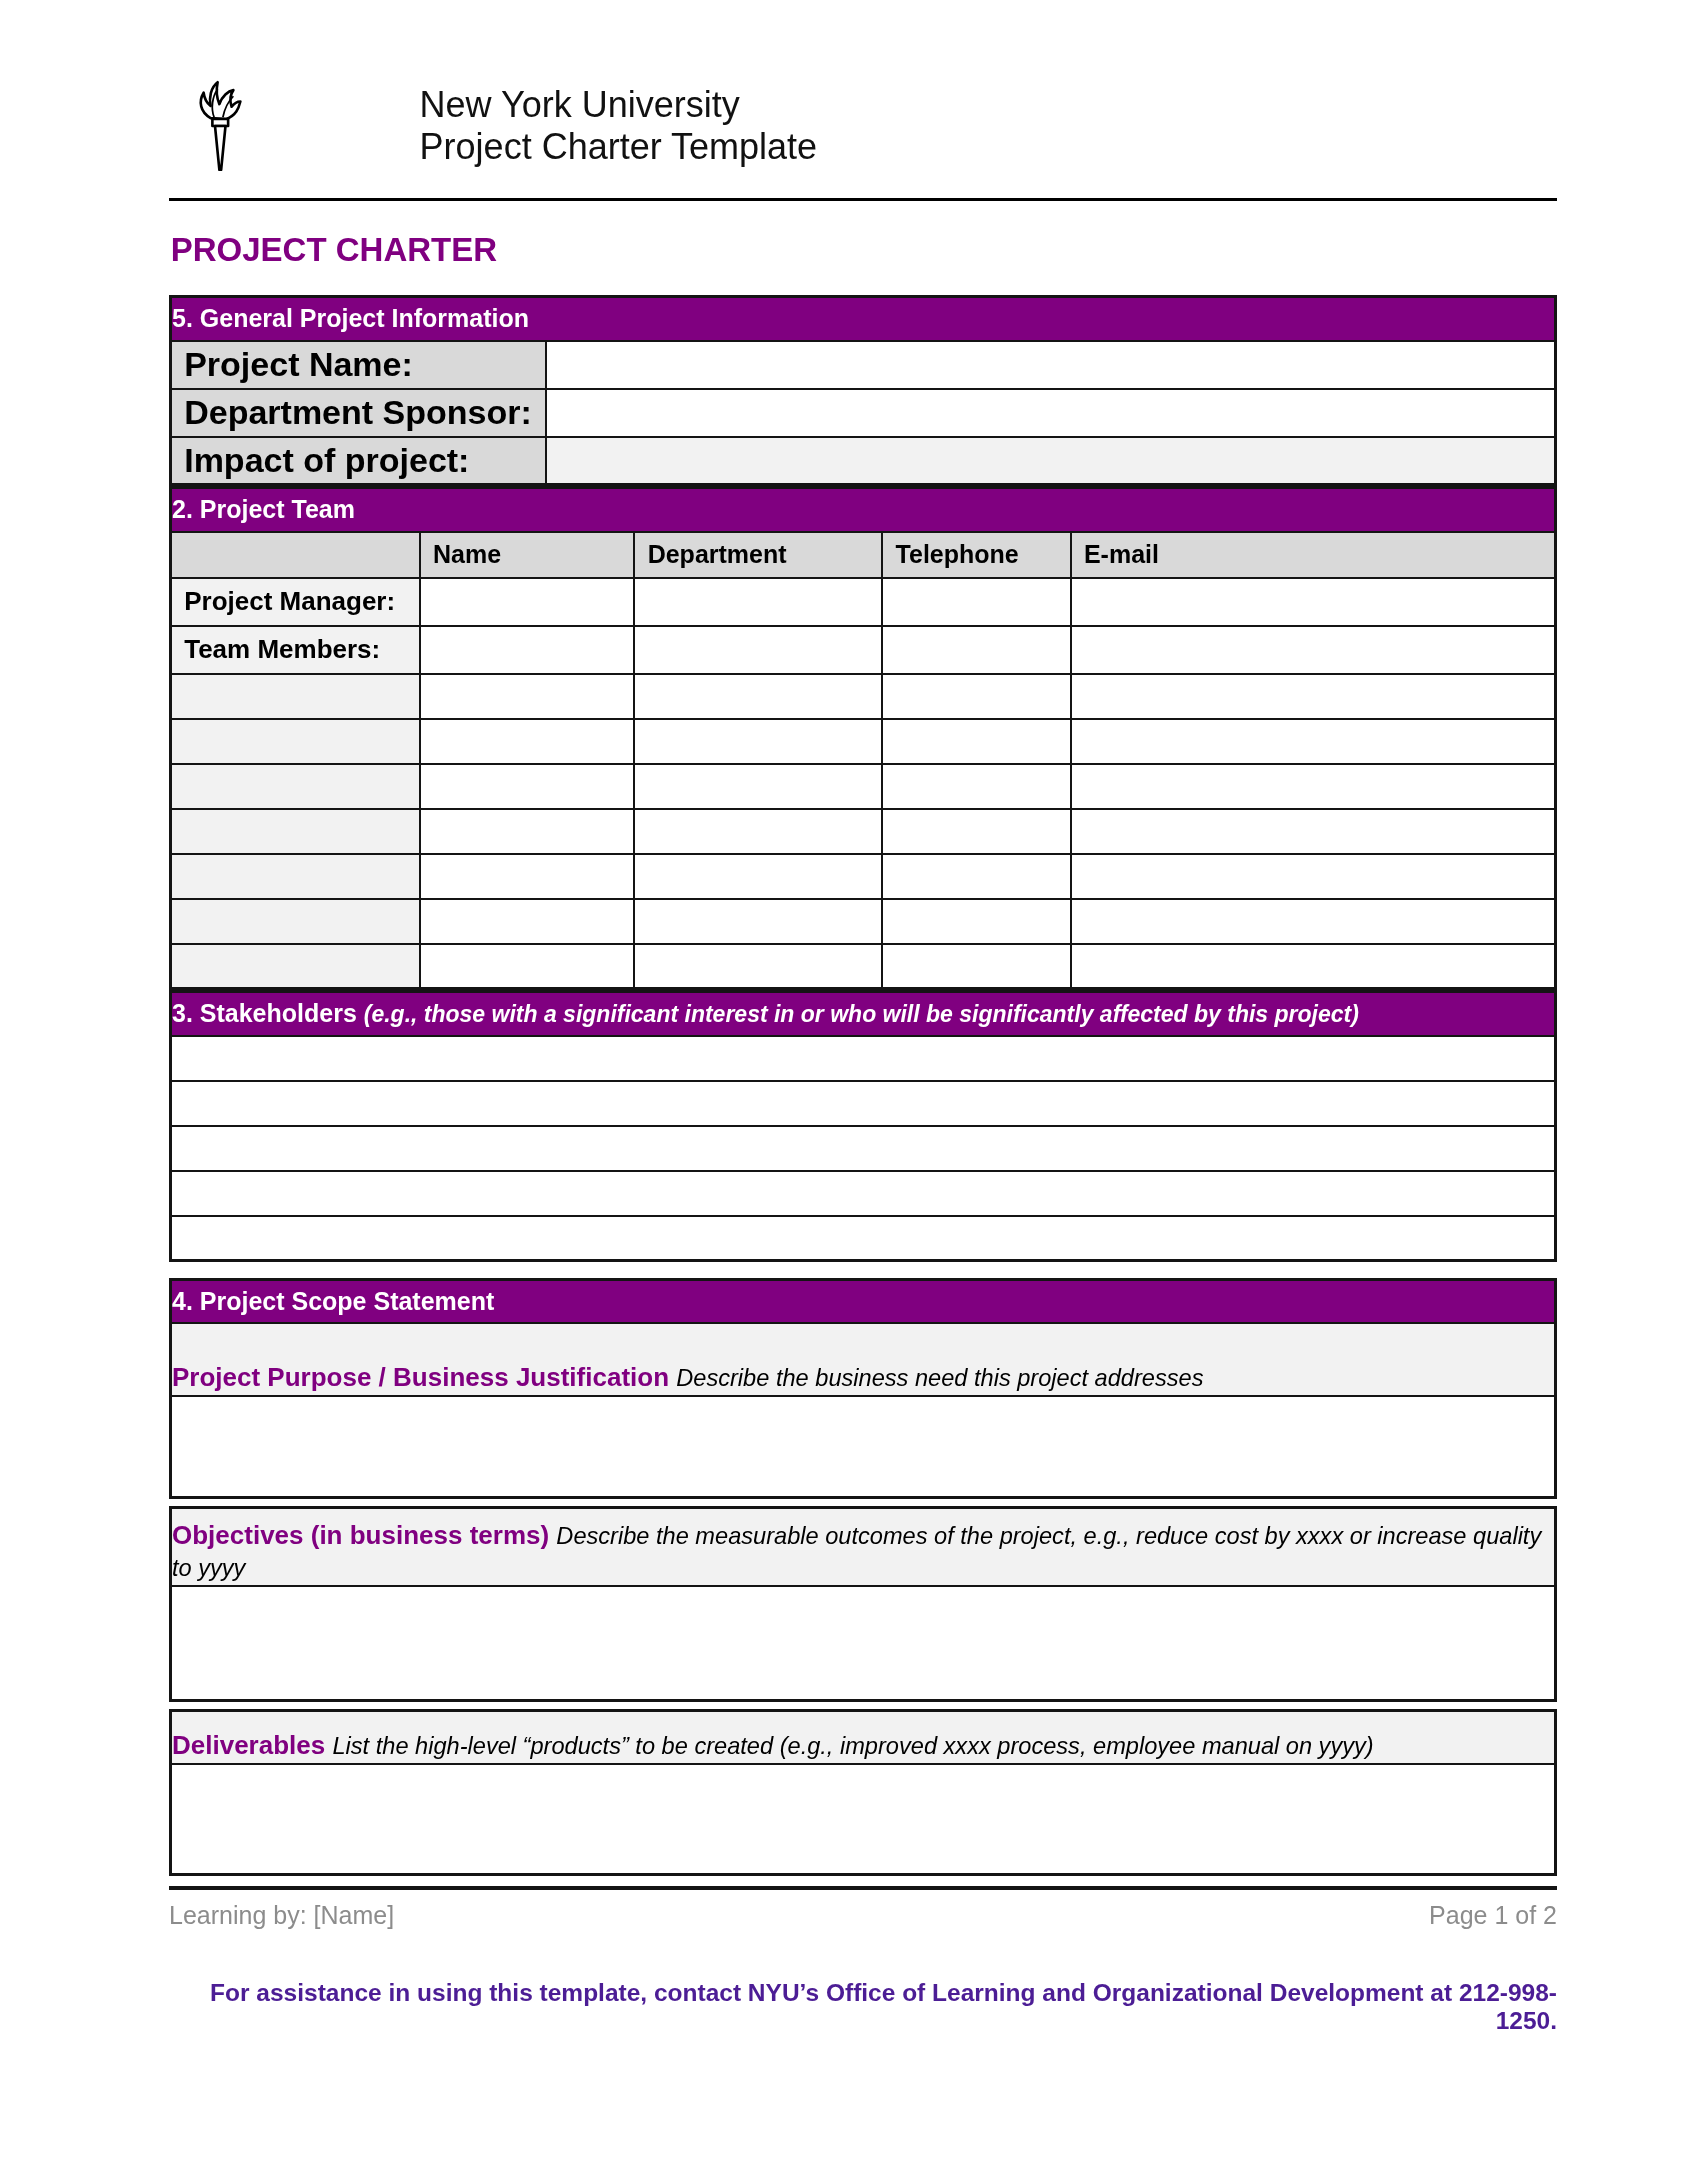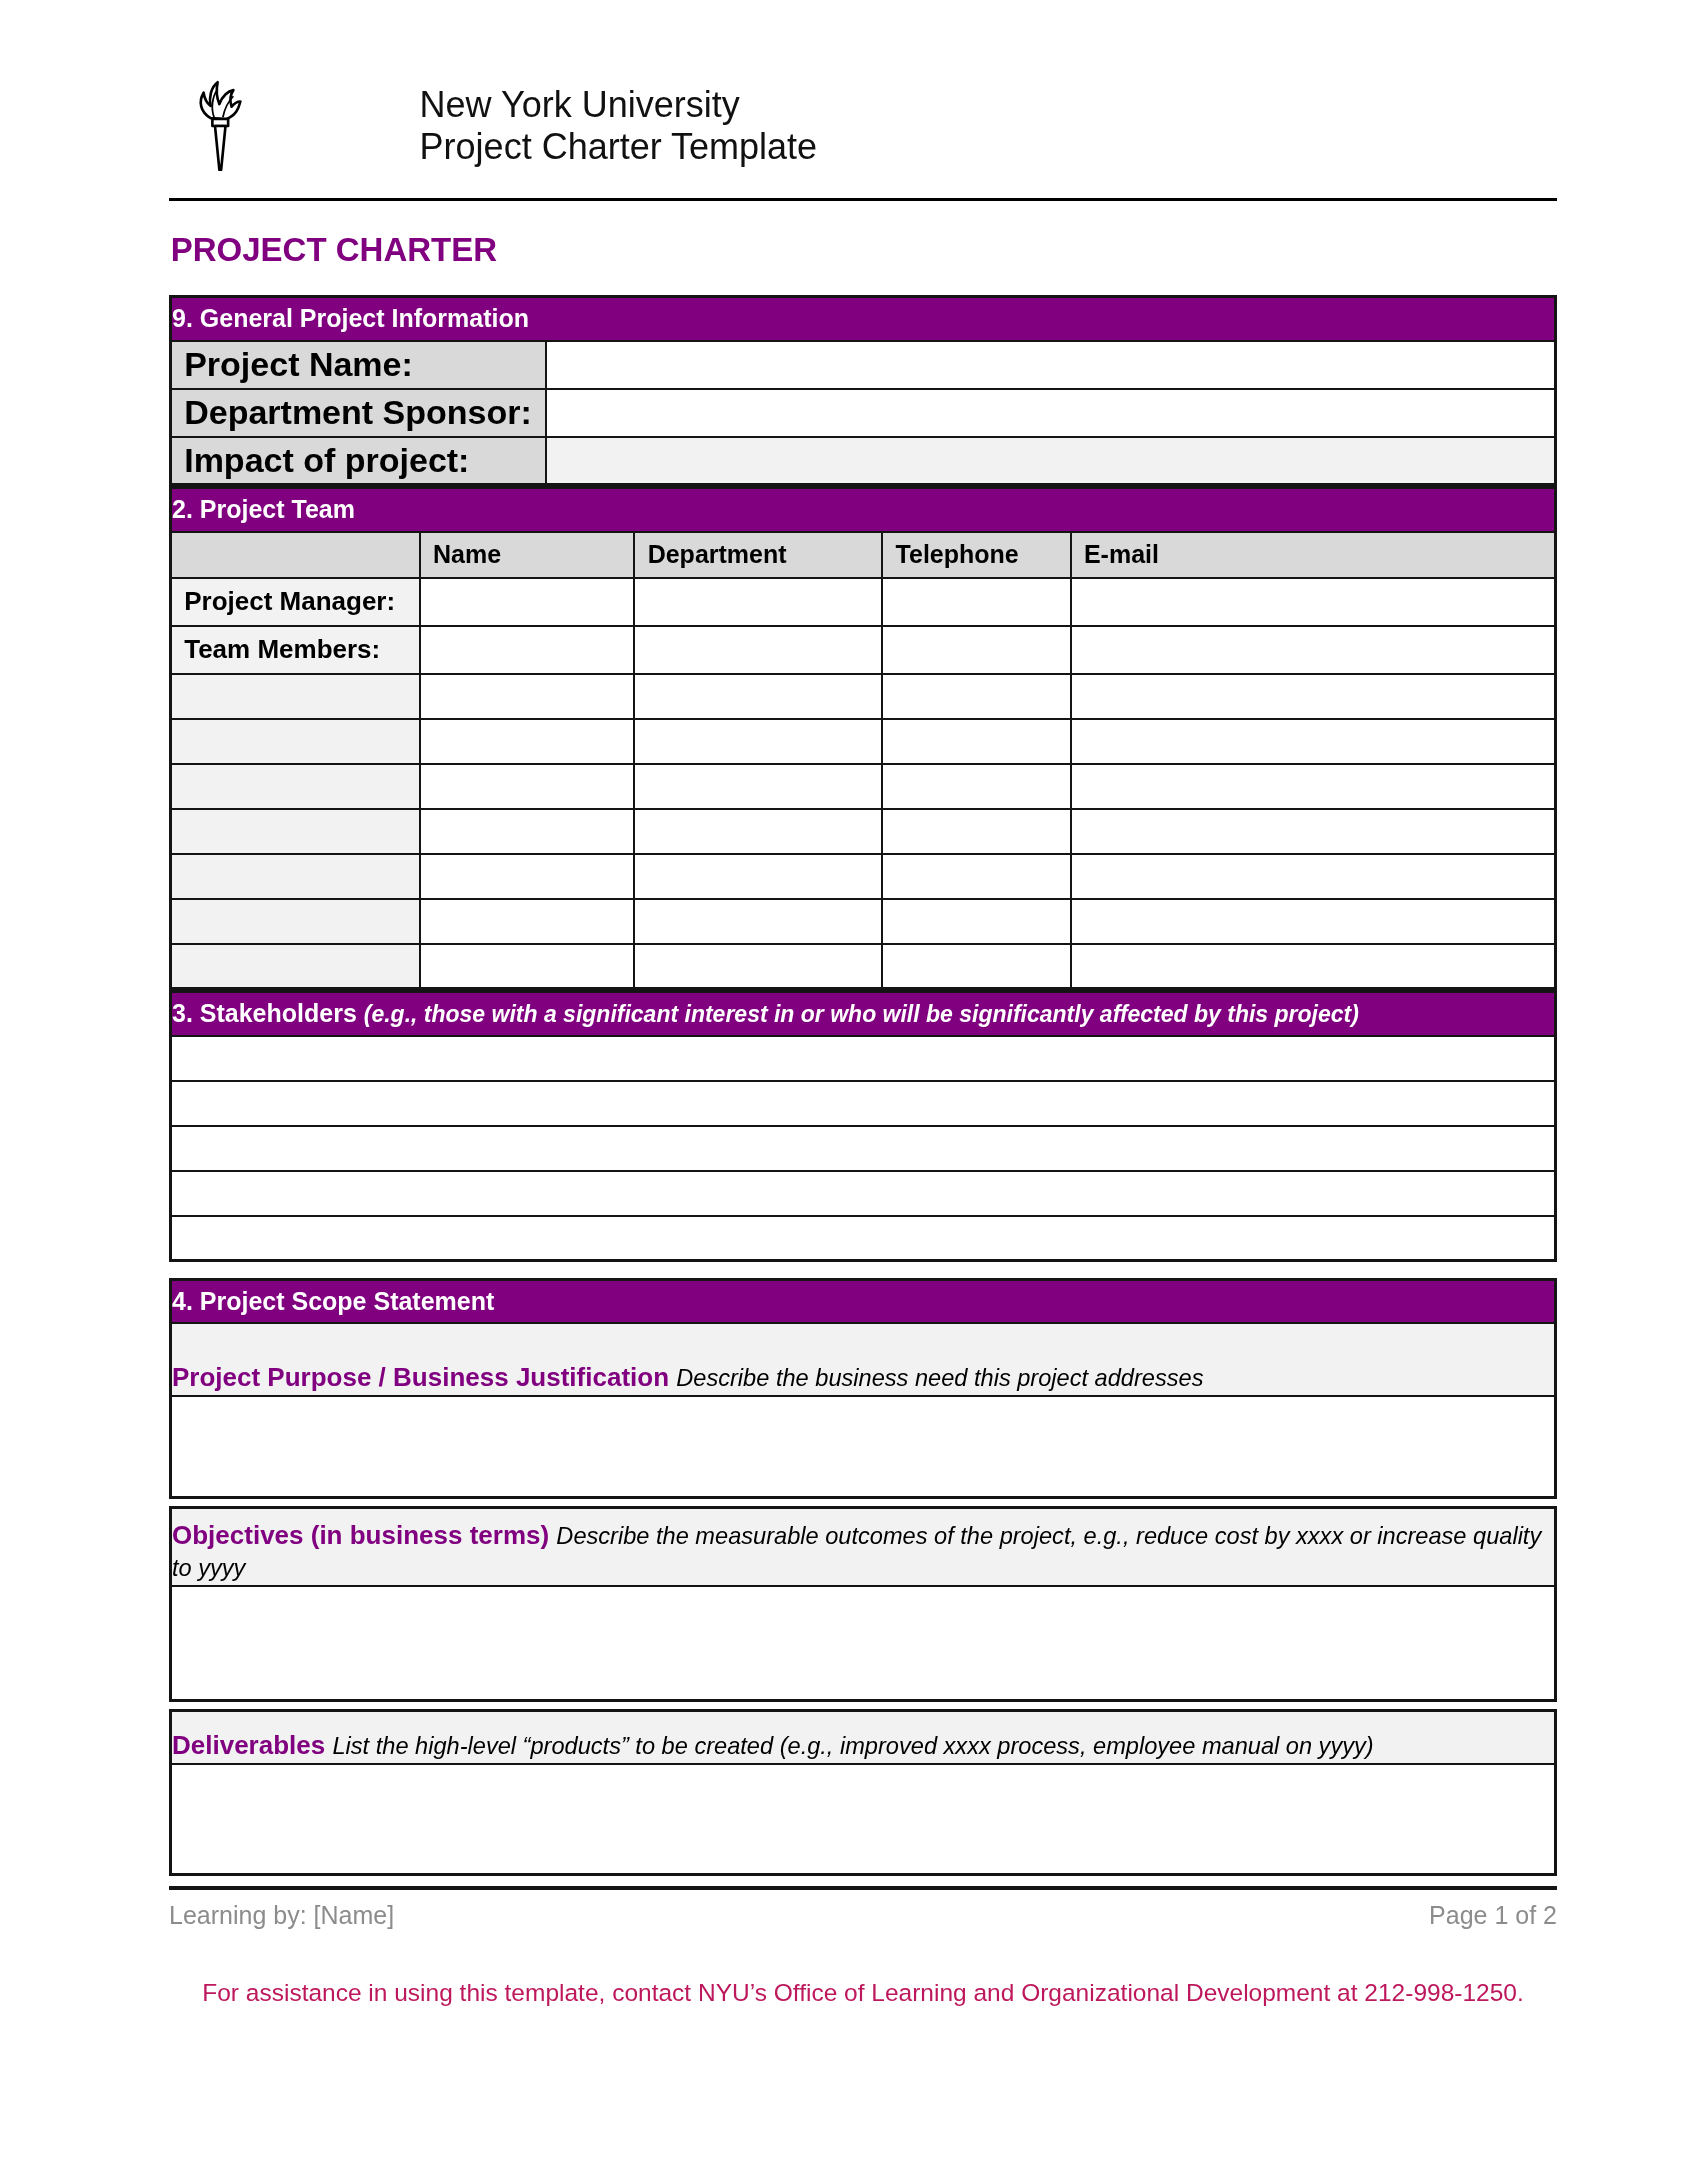--- a/index.html
+++ b/index.html
@@ -70,21 +70,21 @@
   tr.h-purpose-label td{height:73px;}
   tr.h-purpose-box td{height:101px;}
   tr.h-objectives-label td{height:79px;}
   tr.h-objectives-box td{height:114px;}
   tr.h-deliverables-label td{height:54px;}
   tr.h-deliverables-box td{height:110px;}
 
   
   .footer-rule{margin-top:10.5px;border-top:4.4px solid var(--ink);height:0;}
   .footer-row{display:flex;justify-content:space-between;margin-top:10.5px;font-size:25px;color:#8c8c8c;}
-  .assist{margin-top:49px;text-align:center;font-size:24.5px;color:#be185d;}
+  .assist{margin-top:49px;text-align:right;font-size:24.5px;color:#4c1d95;font-weight:bold;}
 </style>
 </head>
 <body>
 
 <div class="page">
   <div class="content">
 
     <div class="hdr">
       <svg class="hdr-logo" viewBox="0 0 58 112" xmlns="http://www.w3.org/2000/svg">
         <g fill="#ffffff" stroke="#000000" stroke-width="3" stroke-linejoin="round">
@@ -104,21 +104,21 @@
 
     <h1 class="page-title">PROJECT CHARTER</h1>
 
     <table class="tbl" id="general-table">
       <colgroup>
           <col style="width:27.1%">
           <col style="width:72.9%">
         </colgroup>
       <tbody>
           <tr>
-        <td class="bar-cell" colspan="2">9. General Project Information</td>
+        <td class="bar-cell" colspan="2">5. General Project Information</td>
       </tr>
       <tr>
         <td class="lbl">Project Name:</td>
         <td class="val"></td>
       </tr>
       <tr>
         <td class="lbl">Department Sponsor:</td>
         <td class="val"></td>
       </tr>
       <tr class="last">

